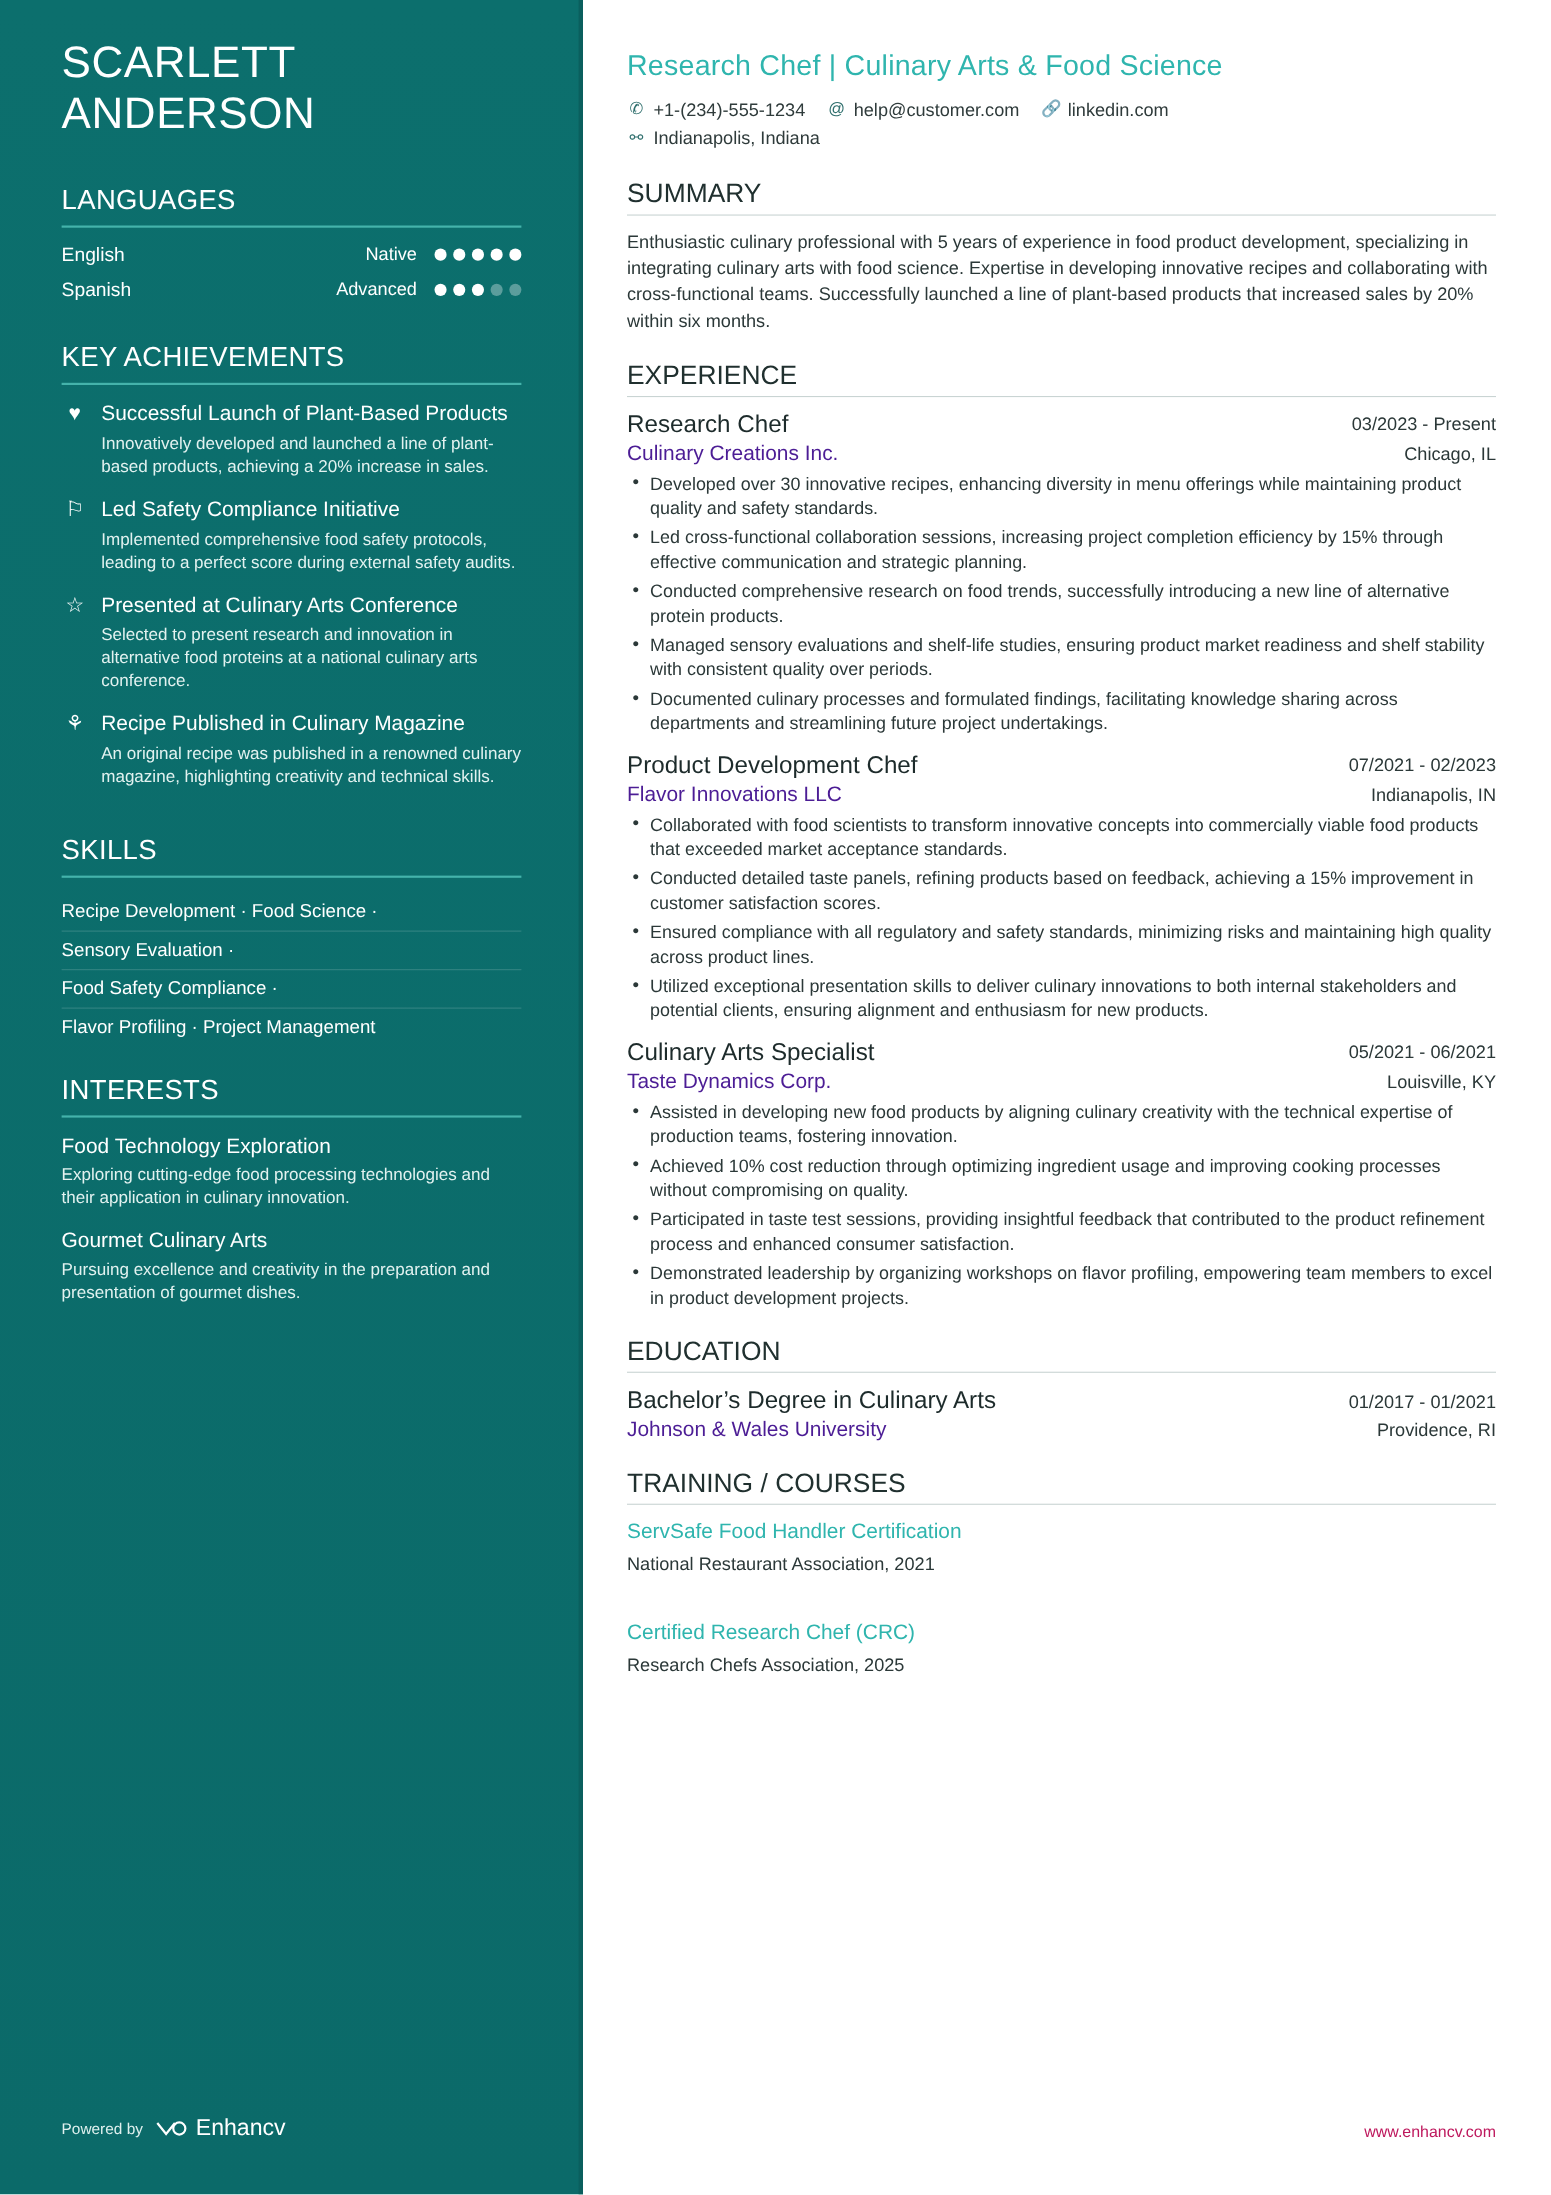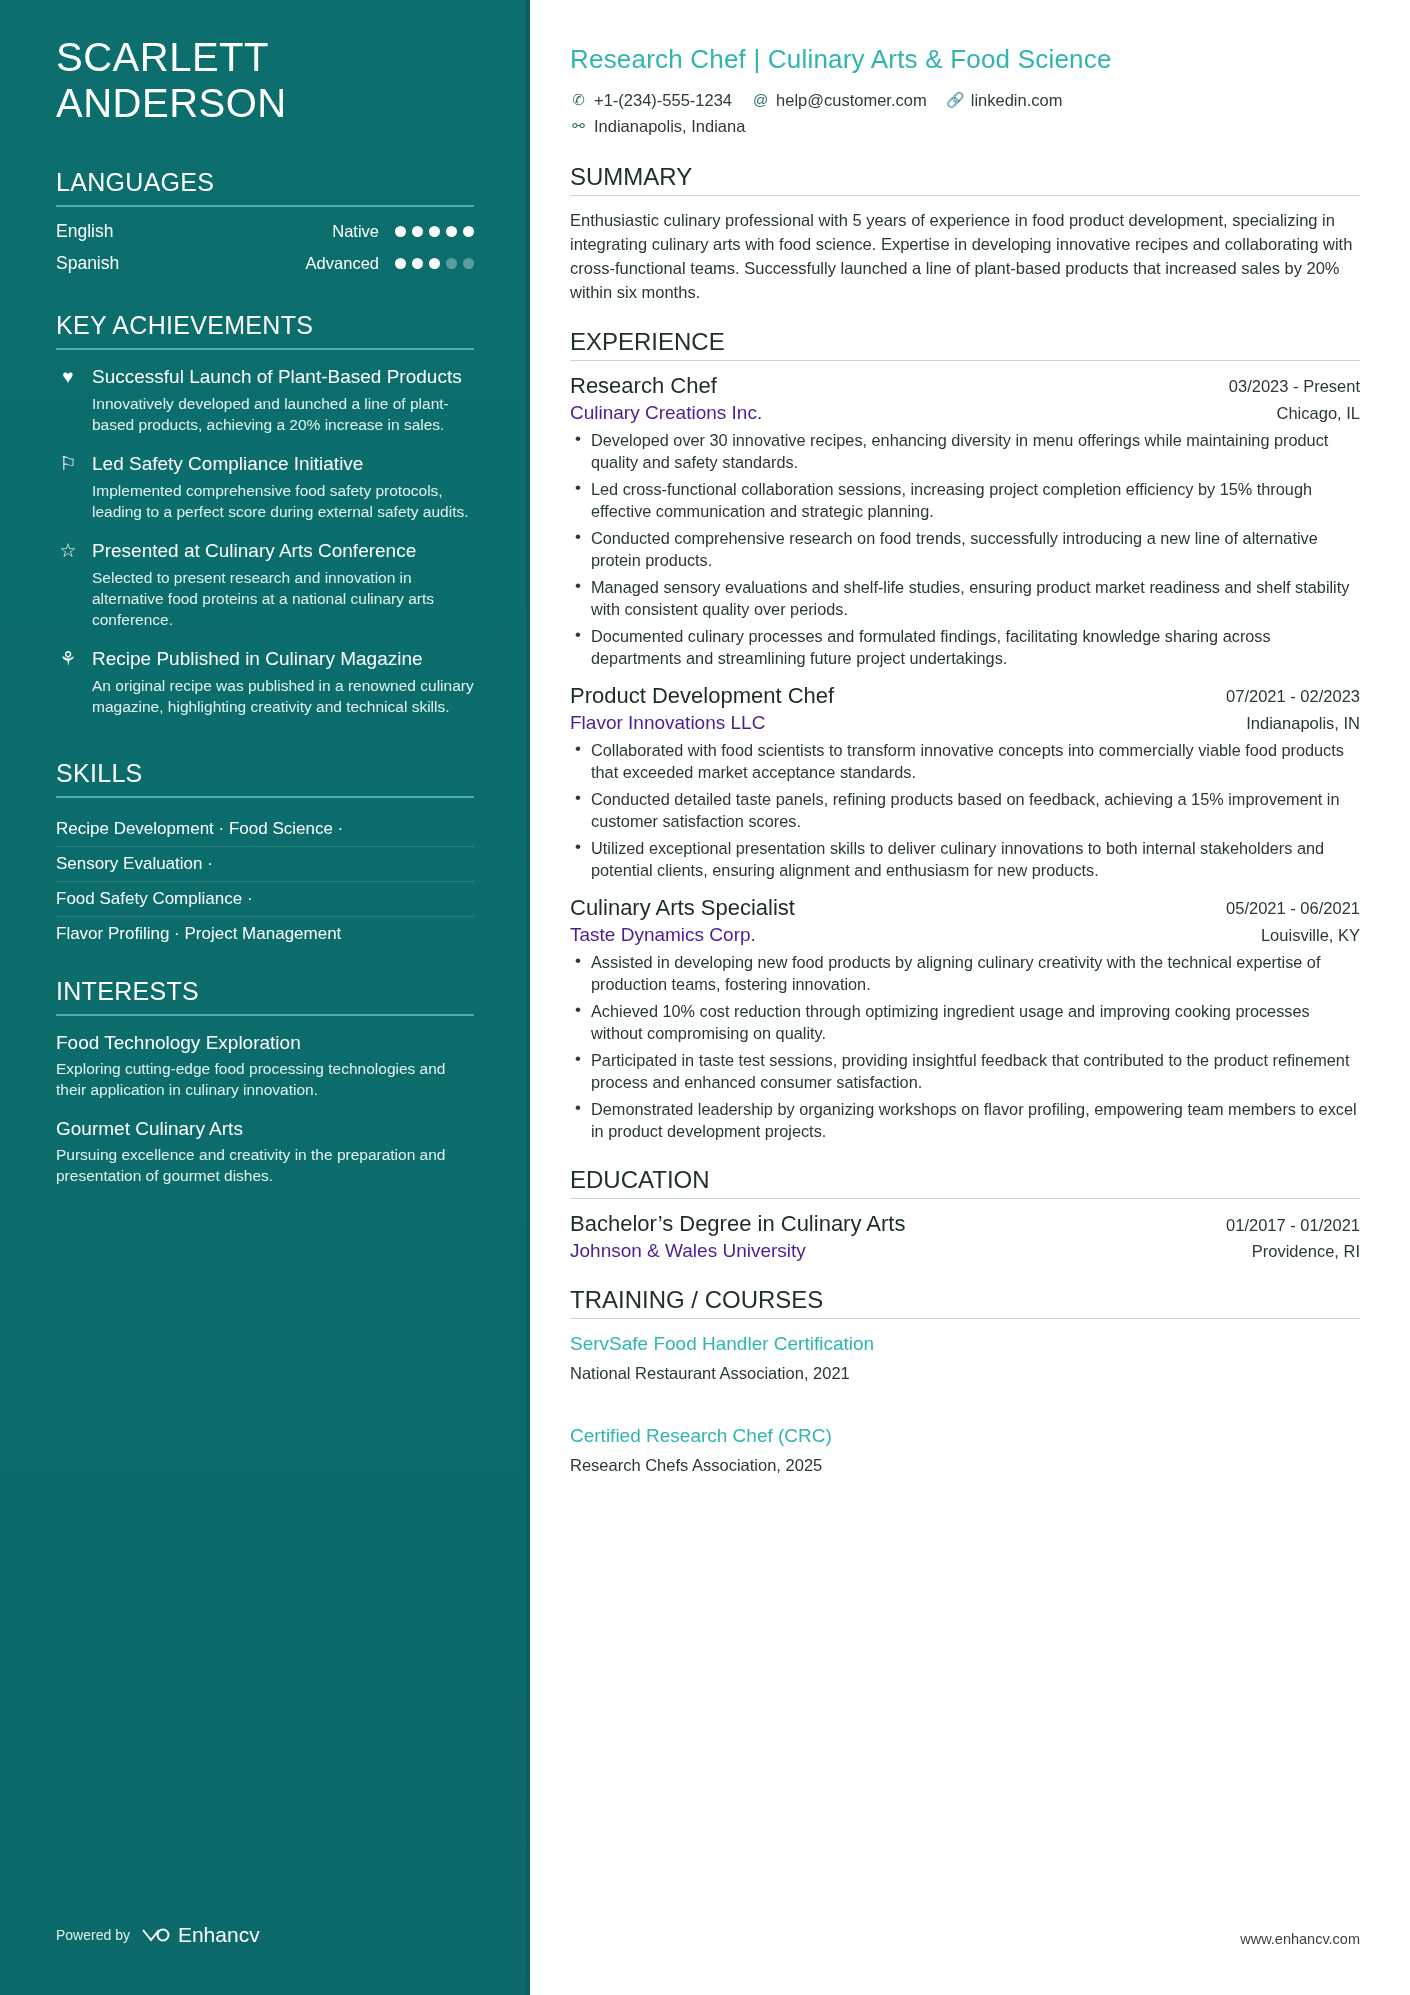--- a/index.html
+++ b/index.html
@@ -217,21 +217,21 @@
     color: #2fb5ae;
     line-height: 25px;
     margin-bottom: 8px;
   }
   .course-org { font-size: 16.5px; color: #2b3838; }
   .site {
     position: absolute;
     right: 50px;
     bottom: 48px;
     font-size: 14.5px;
-    color: #404040;
+    color: #be185d;
   }
 </style>
 </head>
 <body>
 
 <div class="page">
 
   <aside class="sidebar">
     <div class="sidebar-edge"></div>
 
@@ -407,20 +407,21 @@
         <span class="job-title">Product Development Chef</span>
         <span class="job-date">07/2021 - 02/2023</span>
       </div>
       <div class="job-sub">
         <span class="company">Flavor Innovations LLC</span>
         <span class="location">Indianapolis, IN</span>
       </div>
       <ul class="bullets">
         <li>Collaborated with food scientists to transform innovative concepts into commercially viable food products that exceeded market acceptance standards.</li>
         <li>Conducted detailed taste panels, refining products based on feedback, achieving a 15% improvement in customer satisfaction scores.</li>
+        <li>Ensured compliance with all regulatory and safety standards, minimizing risks and maintaining high quality across product lines.</li>
         <li>Utilized exceptional presentation skills to deliver culinary innovations to both internal stakeholders and potential clients, ensuring alignment and enthusiasm for new products.</li>
       </ul>
     </div>
 
     <div class="job">
       <div class="job-head">
         <span class="job-title">Culinary Arts Specialist</span>
         <span class="job-date">05/2021 - 06/2021</span>
       </div>
       <div class="job-sub">

